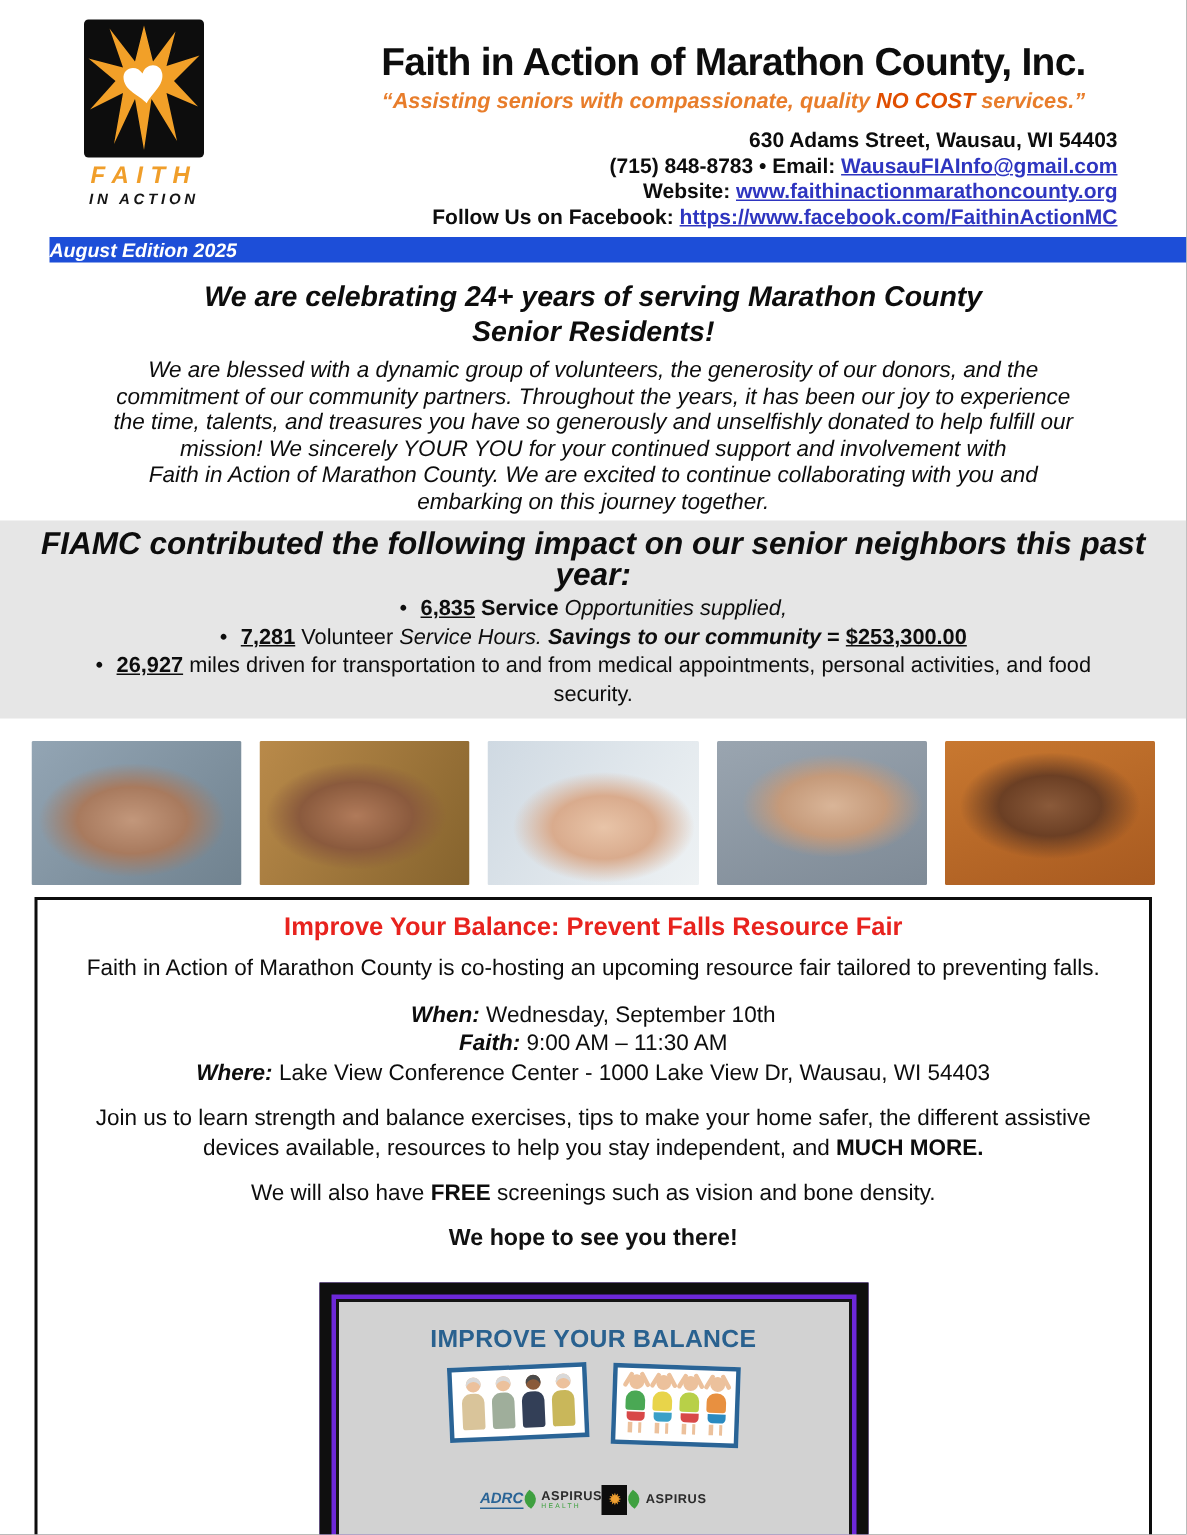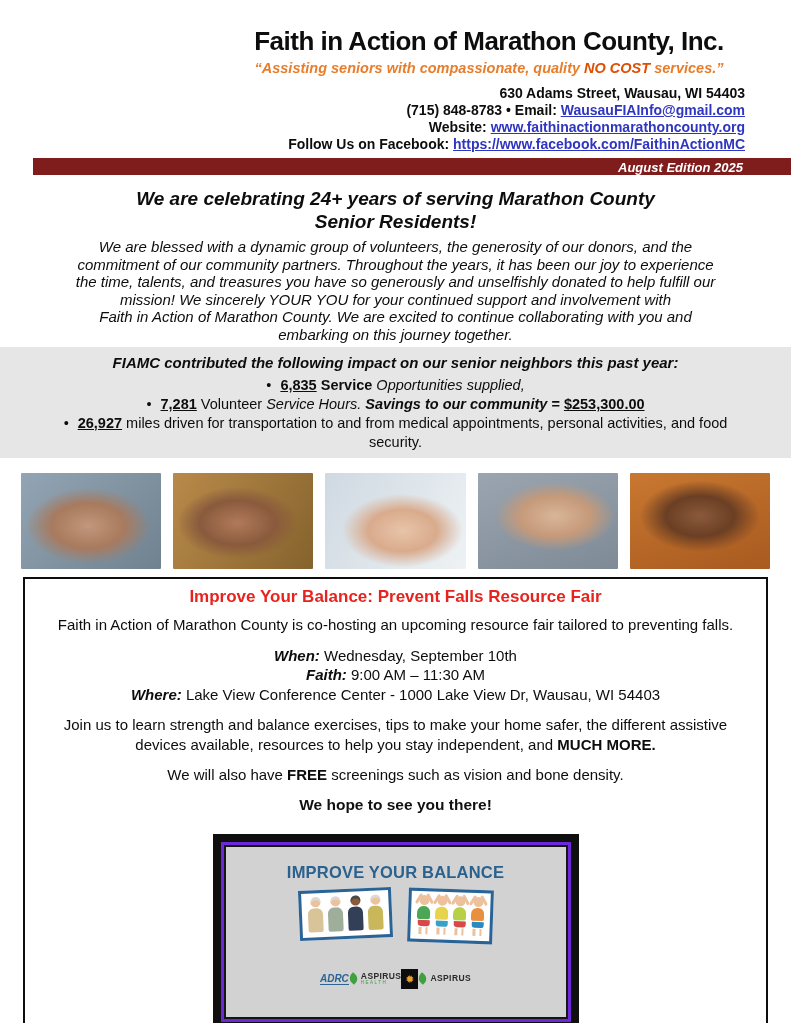--- a/index.html
+++ b/index.html
@@ -13,29 +13,29 @@
   .logo svg{display:block;margin:0 auto;}
   .logo-faith{font-size:16px;font-weight:bold;font-style:italic;color:#f09e2a;letter-spacing:5px;margin-top:3px;}
   .logo-inaction{font-size:10px;font-weight:bold;font-style:italic;color:#151515;letter-spacing:2.5px;margin-top:1px;}
   .hdr-main{position:absolute;left:196px;top:0;width:586px;text-align:center;}
   .title{margin:26px 0 0 0;font-size:26px;font-weight:bold;letter-spacing:-0.5px;color:#0d0d0d;}
   .tagline{margin-top:3px;font-size:14.5px;font-weight:bold;font-style:italic;color:#e87d2b;}
   .tagline .tag-strong{color:#e04e00;}
   .contact{margin-top:9px;padding-right:37px;text-align:right;font-size:14px;font-weight:bold;line-height:17px;color:#0d0d0d;}
   .lnk{color:#2e35c0;text-decoration:underline;cursor:pointer;}
   
-  .edition-bar{height:17px;background:#7f1d1d;text-align:right;padding-right:48px;box-sizing:border-box;margin-left:33px;}
+  .edition-bar{height:17px;background:#1d4ed8;padding-right:48px;box-sizing:border-box;margin-left:33px;}
   .edition-bar span{font-size:13px;line-height:17px;font-weight:bold;font-style:italic;color:#ffffff;}
   
   .celebrate{padding-top:12px;text-align:center;}
   .celebrate h2{margin:0;font-size:19px;line-height:23px;font-weight:bold;font-style:italic;color:#0d0d0d;}
   .celebrate-body{margin-top:5px;font-size:15px;line-height:17.5px;font-style:italic;color:#0d0d0d;}
   
   .impact{margin-top:4px;background:#e6e6e6;padding:5px 14px 6px;text-align:center;}
-  .impact h3{margin:0 0 3px 0;font-size:15px;line-height:21px;font-weight:bold;font-style:italic;color:#0d0d0d;}
+  .impact h3{margin:0 0 3px 0;font-size:21px;line-height:21px;font-weight:bold;font-style:italic;color:#0d0d0d;}
   .bullet{font-size:14.5px;line-height:19px;color:#0d0d0d;max-width:710px;margin:0 auto;}
   .bullet .mk{margin-right:9px;}
   .bullet .num{font-weight:bold;text-decoration:underline;}
   .bullet .b{font-weight:bold;}
   .bullet .i{font-style:italic;}
   .bullet .bi{font-weight:bold;font-style:italic;}
   .bullet .amt{font-weight:bold;text-decoration:underline;}
   
   .photo-row{margin:15px 21px 0;display:flex;gap:12px;height:96px;}
   .photo{flex:1;border-radius:1px;}
@@ -80,20 +80,29 @@
   .asp-t b{font-size:8.5px;color:#2b2b2b;letter-spacing:0.4px;}
   .asp-t small{font-size:4.5px;color:#3fa040;letter-spacing:1.5px;}
   .fia-box{width:17px;height:20px;background:#0d0d0d;color:#f0a030;font-size:11px;line-height:20px;text-align:center;display:inline-block;}
 </style>
 </head>
 <body>
 
 <div class="page">
 
   <header class="hdr">
+    <div class="logo">
+      <svg width="82" height="94" viewBox="0 0 82 94">
+        <rect x="1" y="1" width="80" height="92" rx="3" fill="#0d0d0d"></rect>
+        <polygon fill="#f2a028" points="41,5 47,29 62,9 56,32 78,25 61,42 77,59 56,50 63,82 46,54 41,88 35,54 21,84 27,50 5,61 22,42 4,27 27,33 18,7 35,29"></polygon>
+        <path d="M41,37 c-3,-7 -13,-6 -13,2 c0,8 9,12 13,18 c4,-6 13,-10 13,-18 c0,-8 -10,-9 -13,-2 z" fill="#ffffff" transform="rotate(-8 41 44)"></path>
+      </svg>
+      <div class="logo-faith">FAITH</div>
+      <div class="logo-inaction">IN ACTION</div>
+    </div>
     <div class="hdr-main">
       <h1 class="title">Faith in Action of Marathon County, Inc.</h1>
       <div class="tagline">
         <span>“Assisting seniors with compassionate, quality </span><span class="tag-strong">NO COST</span><span> services.”</span>
       </div>
       <div class="contact">
         <div>630 Adams Street, Wausau, WI 54403</div>
         <div><span>(715) 848-8783 • Email: </span><a class="lnk">WausauFIAInfo@gmail.com</a></div>
         <div><span>Website: </span><a class="lnk">www.faithinactionmarathoncounty.org</a></div>
         <div><span>Follow Us on Facebook: </span><a class="lnk">https://www.facebook.com/FaithinActionMC</a></div>

